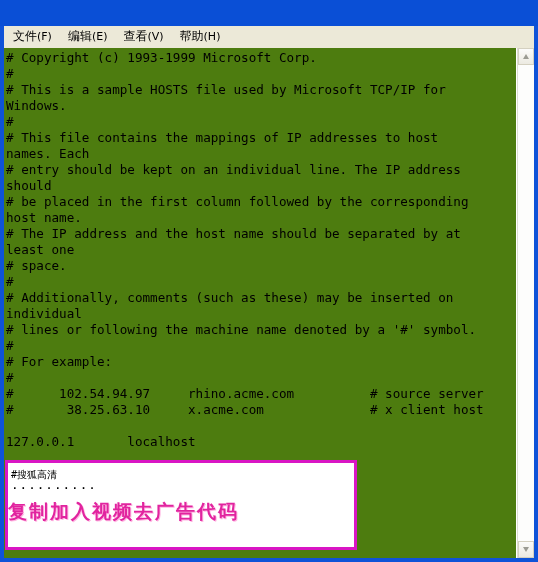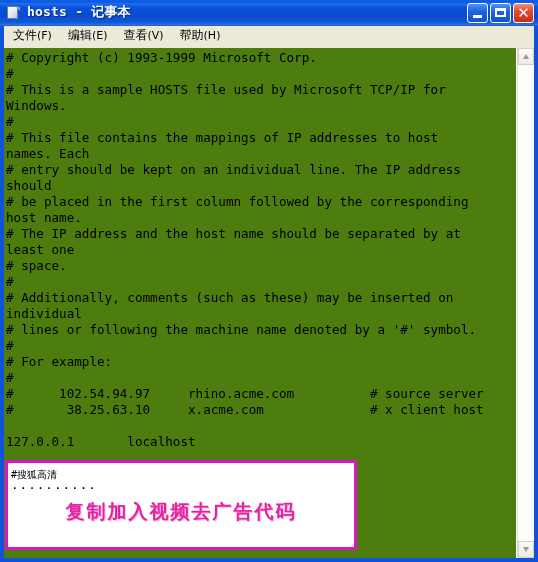--- a/index.html
+++ b/index.html
@@ -130,21 +130,21 @@
 
   
   .menubar {
     position: absolute;
     left: 4px; top: 26px;
     width: 530px;
     height: 22px;
     background: #ece9d8;
     border-bottom: 1px solid #ece9d8;
     display: flex;
-    align-items: flex-end;
+    align-items: center;
     box-sizing: border-box;
   }
   .menu-item {
     font-family: "DejaVu Sans", sans-serif;
     font-size: 12px;
     color: #000000;
     padding: 2px 7px 3px 7px;
     margin-left: 2px;
     white-space: nowrap;
     cursor: default;
@@ -207,21 +207,21 @@
     font-family: "DejaVu Sans Mono", monospace;
     font-size: 12.6px;
     line-height: 14px;
     color: #000000;
     white-space: pre;
     letter-spacing: 1px;
   }
   .pink-banner {
     position: absolute;
     left: 0; right: 0; top: 36px;
-    text-align: center;
+    text-align: left;
     font-family: "DejaVu Sans", sans-serif;
     font-size: 19px;
     font-weight: bold;
     color: #e1249f;
     letter-spacing: 2px;
     text-shadow: 1px 1px 0 rgba(255,120,200,0.55);
     white-space: nowrap;
   }
 
   
@@ -265,39 +265,20 @@
     left: 0; top: 17px; bottom: 17px;
     width: 16px;
     background: #fdfdfc;
   }
 </style>
 </head>
 <body>
 
 <div class="window">
 
-  <div class="titlebar">
-    <div class="title-icon">
-      <div class="sheet"></div>
-      <div class="fold"></div>
-    </div>
-    <div class="title-text">hosts - 记事本</div>
-
-    <div class="winbtns">
-      <div class="winbtn min">
-        <span class="glyph-min"></span>
-      </div>
-      <div class="winbtn max">
-        <span class="glyph-max"></span>
-      </div>
-      <div class="winbtn close">
-        <span class="glyph-close">✕</span>
-      </div>
-    </div>
-  </div>
 
   <div class="menubar">
     <div class="menu-item">
       <span class="mn">文件</span><span class="acc">(F)</span>
     </div>
     <div class="menu-item">
       <span class="mn">编辑</span><span class="acc">(E)</span>
     </div>
     <div class="menu-item">
       <span class="mn">查看</span><span class="acc">(V)</span>

